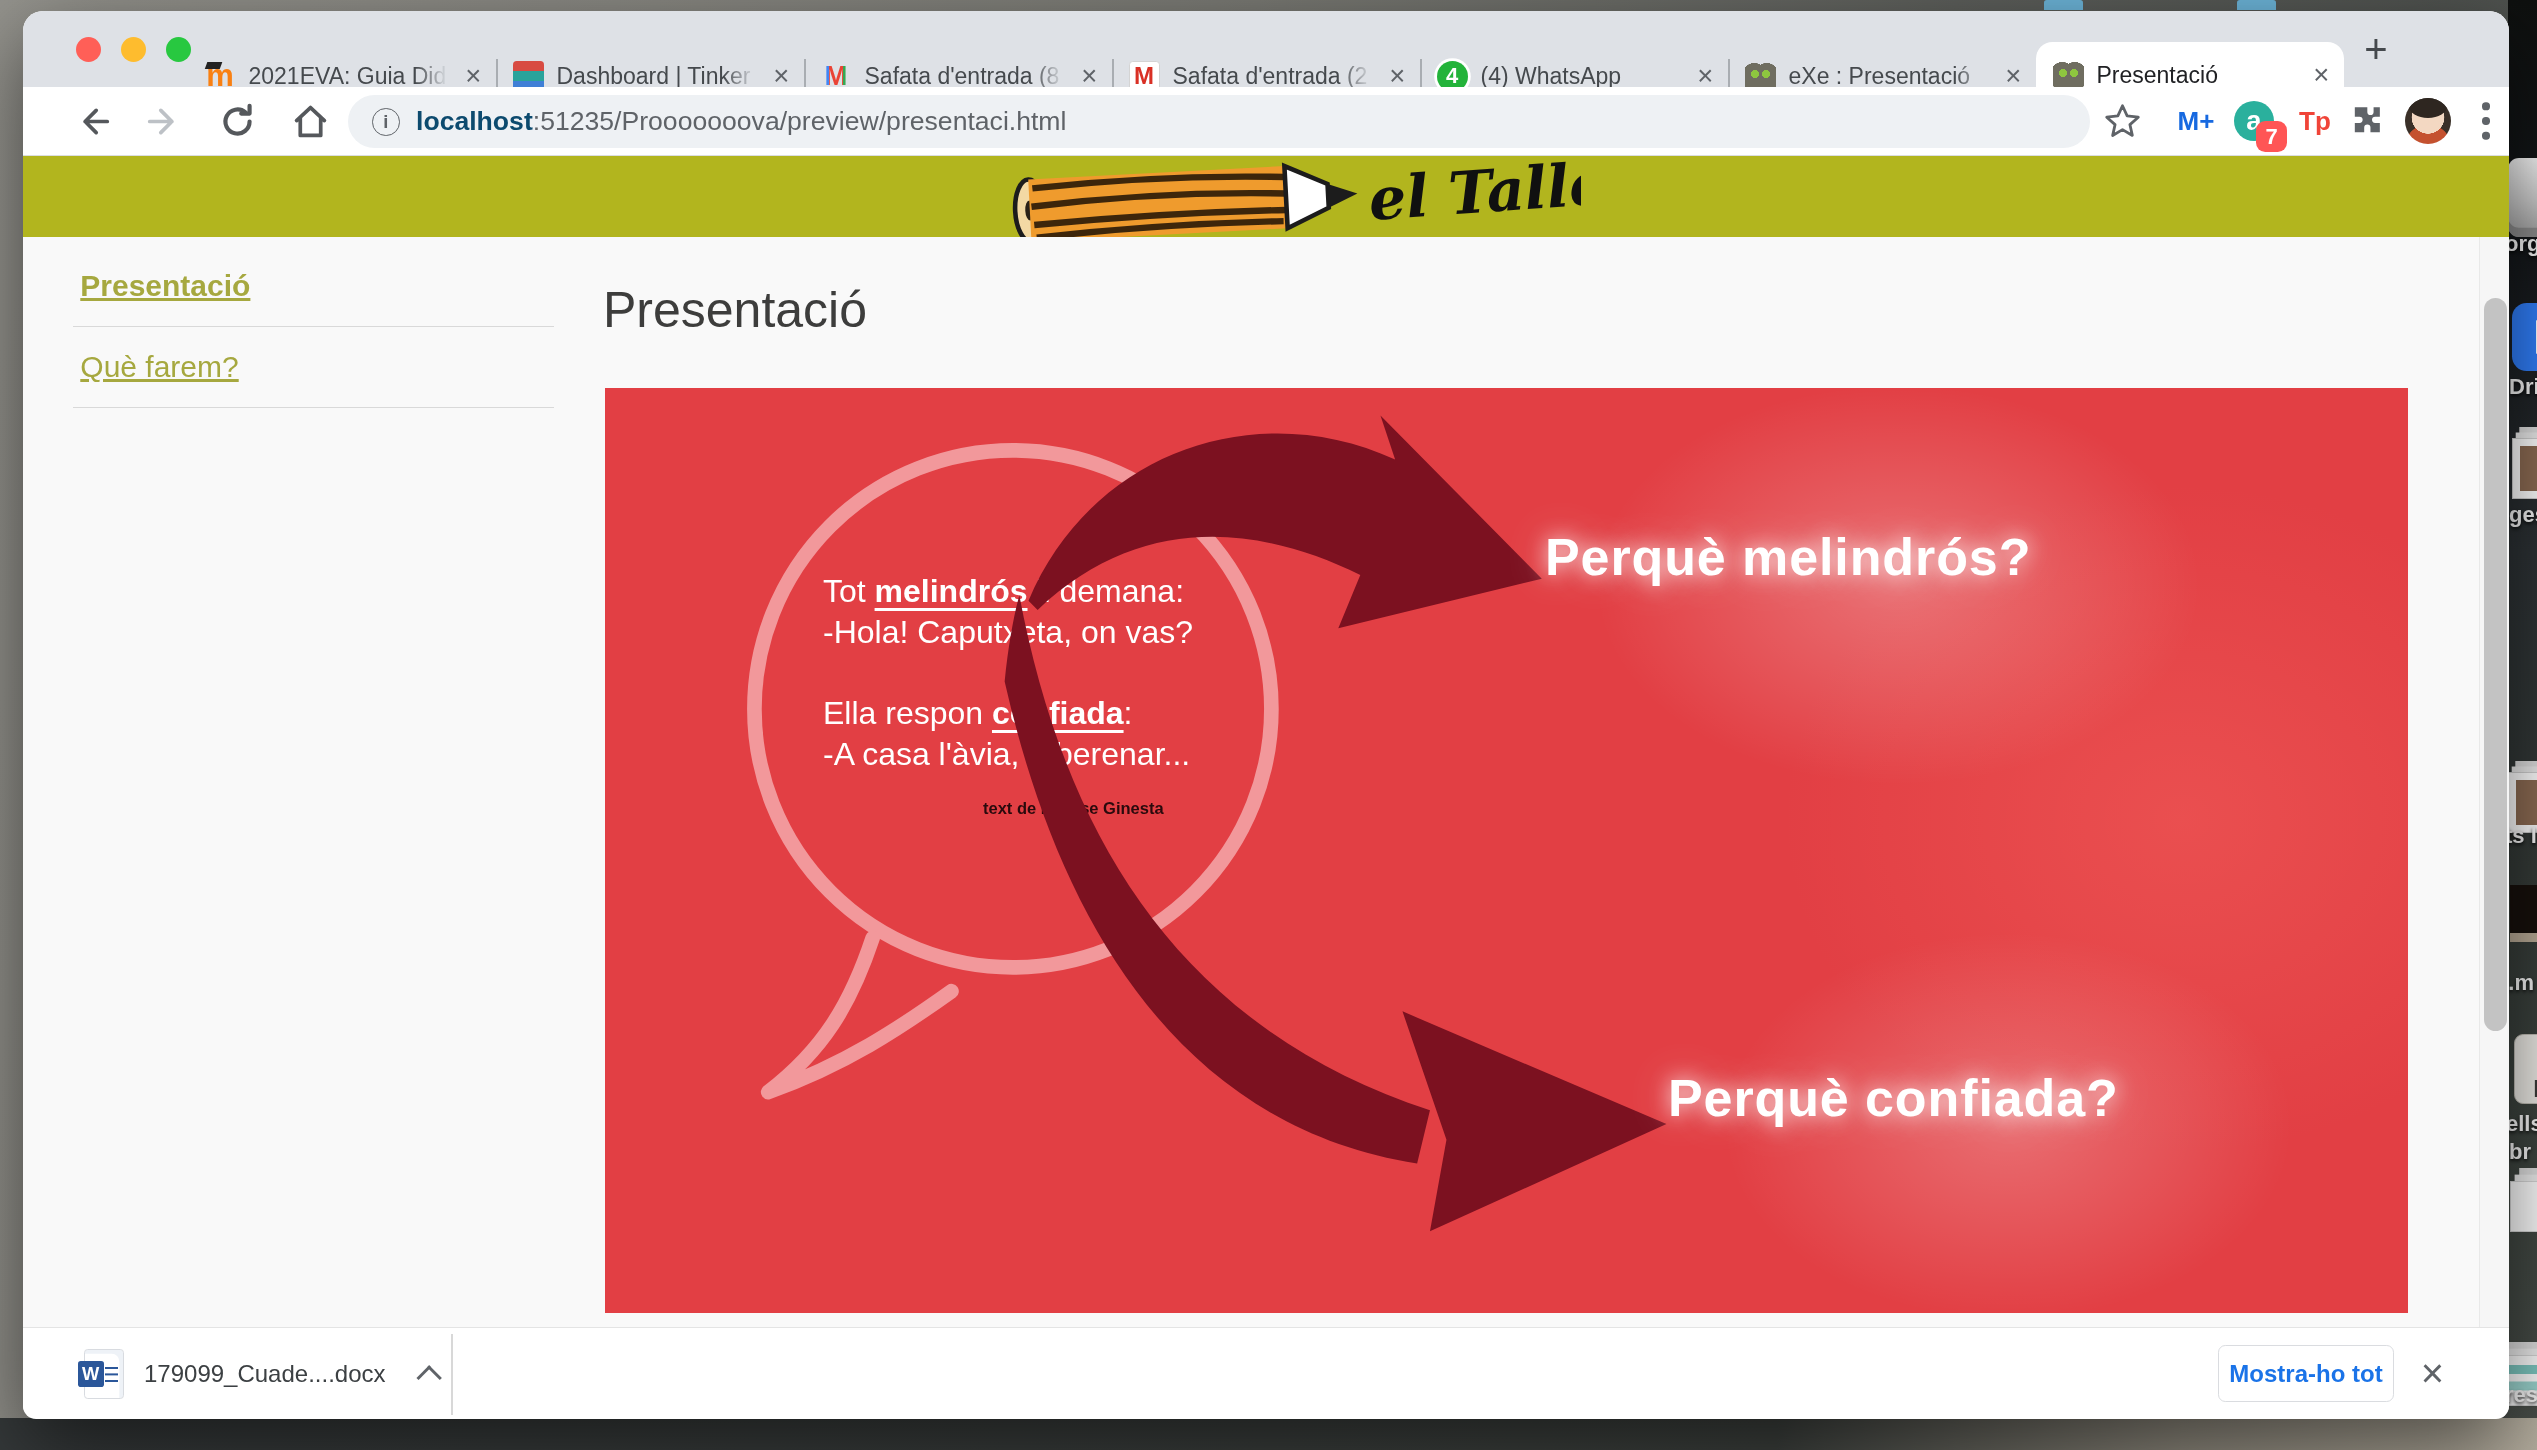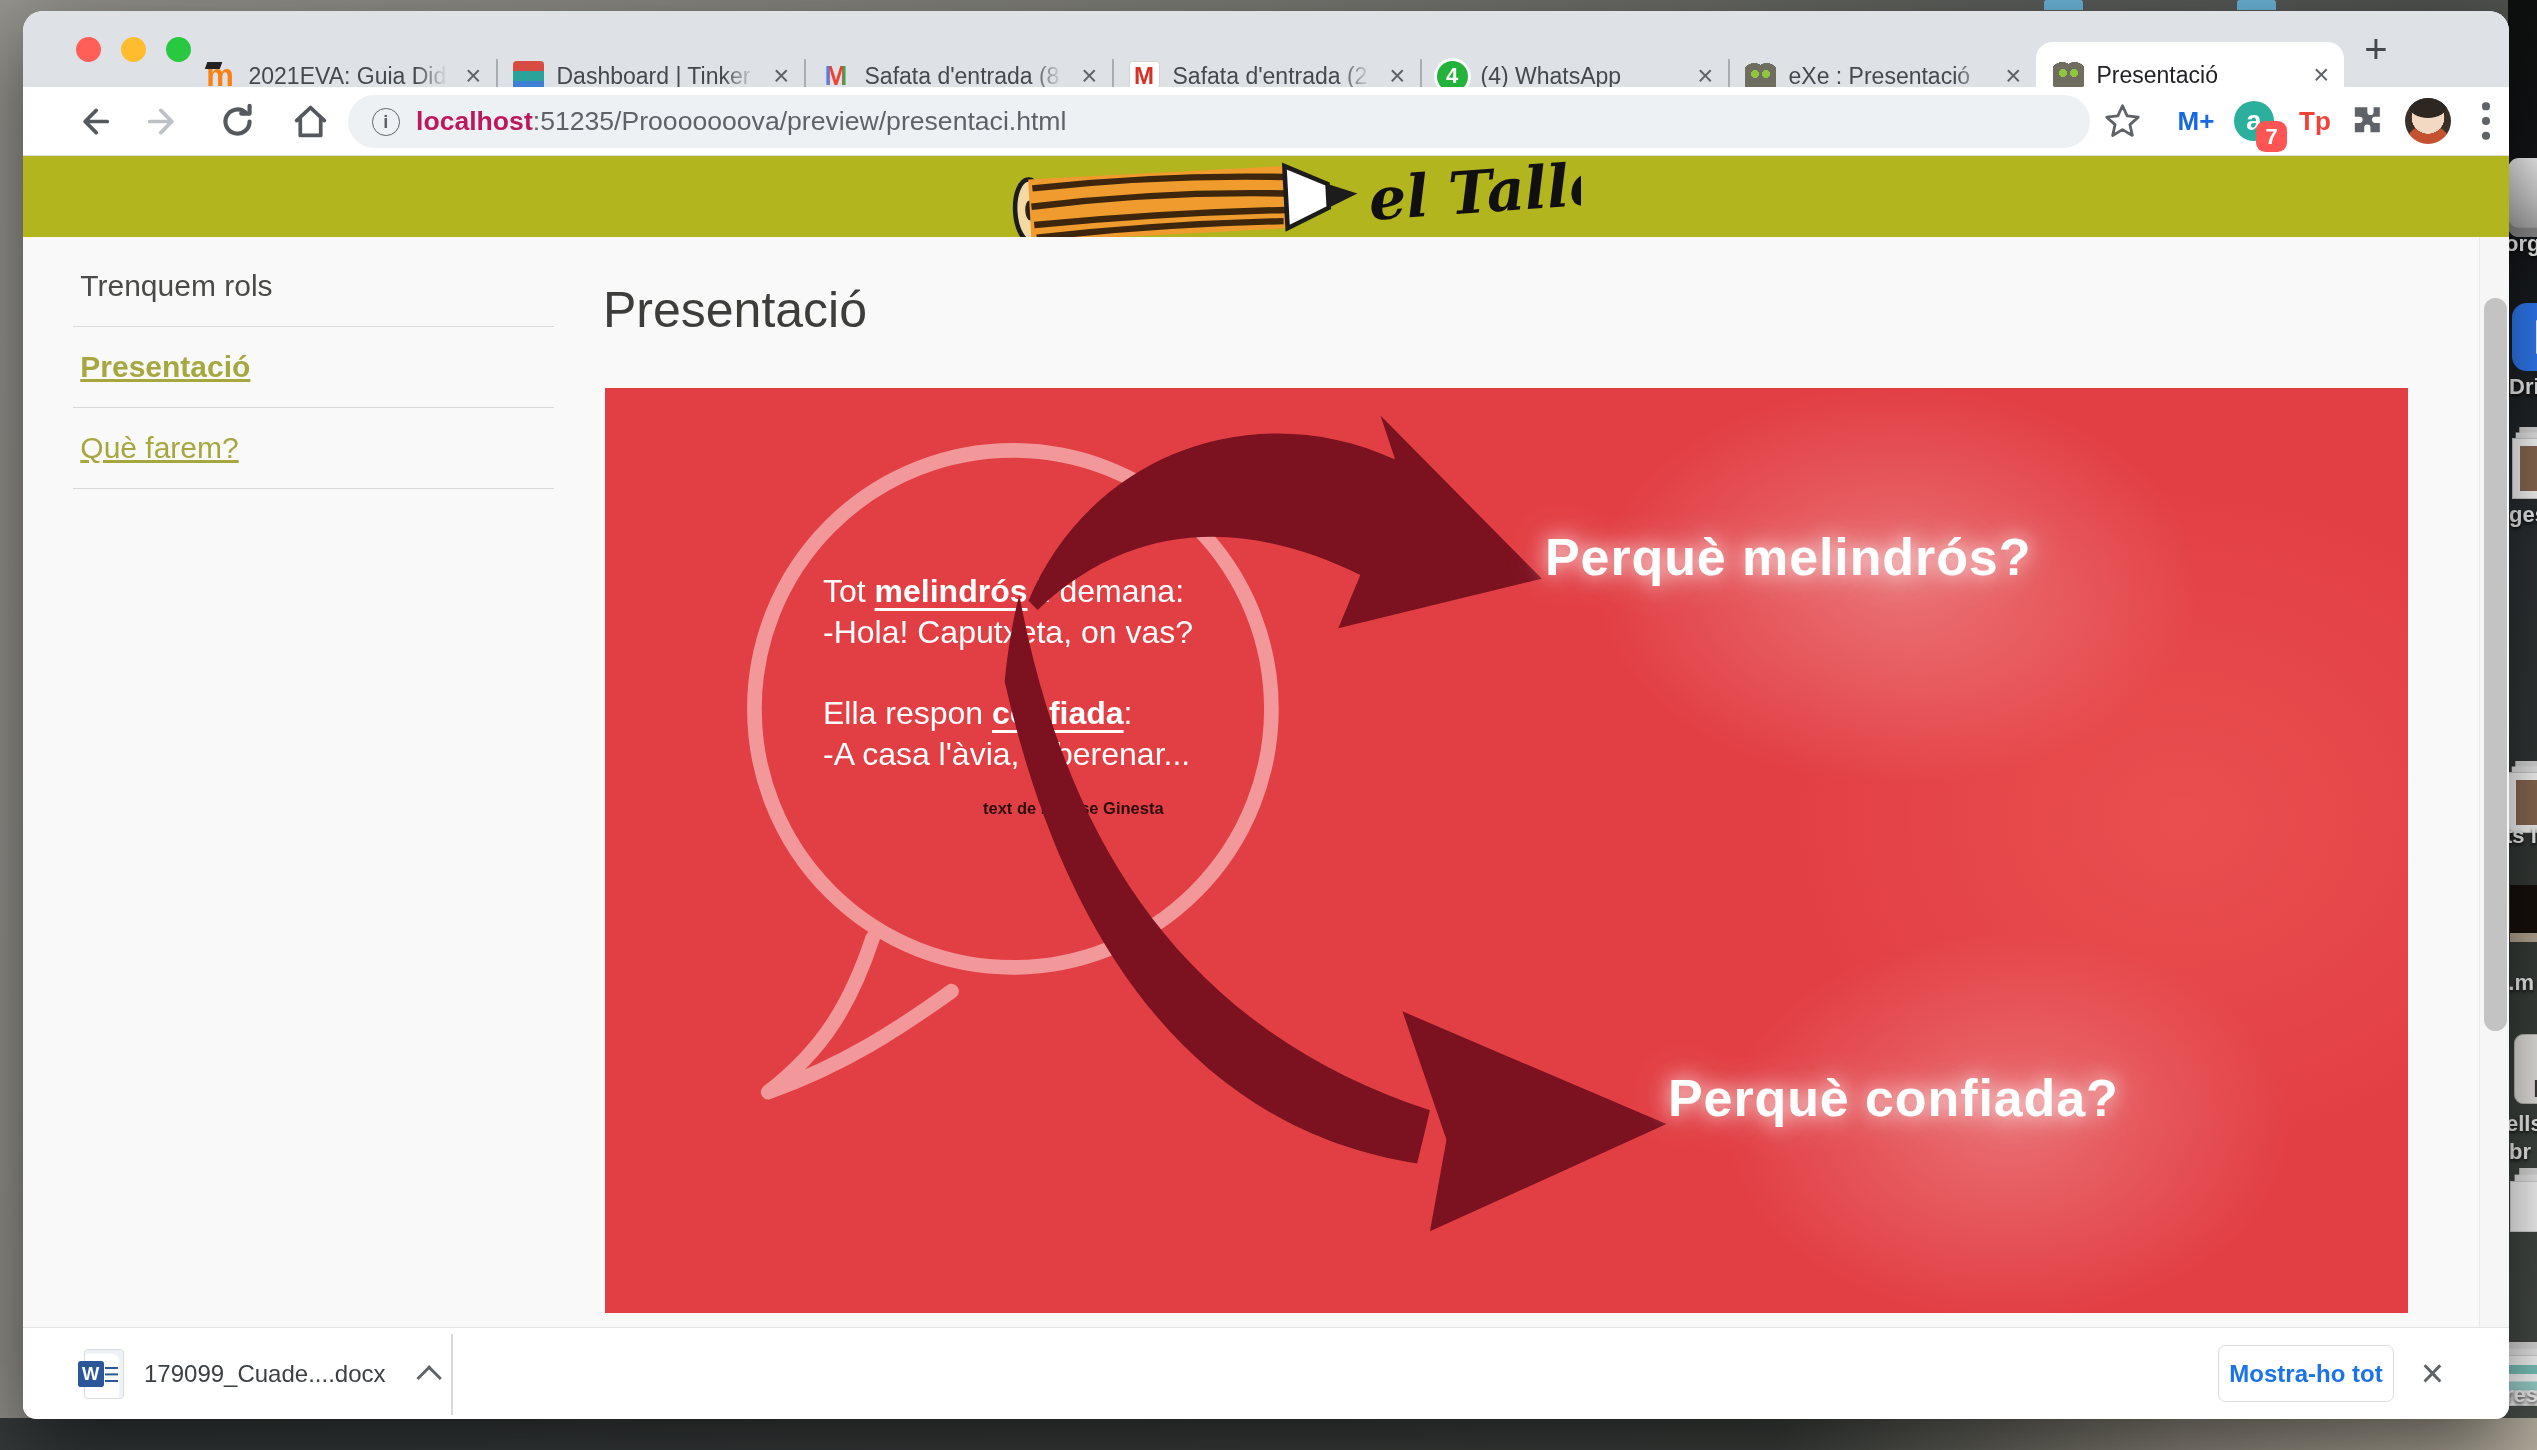--- a/index.html
+++ b/index.html
@@ -65,21 +65,21 @@
   .newtab::before { content:"+"; }
 
   
   .toolbar { position:relative; height:69px; background:#fff; border-bottom:0.9px solid #dcdee0; }
   .navbtn { position:absolute; top:9.2px; width:50px; height:50px; display:flex; align-items:center; justify-content:center; color:#55585c; }
   .navbtn svg { display:block; }
   .nav-fwd { color:#bdc1c6; }
   .urlbar { position:absolute; left:325px; top:8.3px; width:1742px; height:53px; background:#eef1f4; border-radius:26.6px; display:flex; align-items:center; padding:0 24px; gap:16.5px; }
   .info-ic { width:27.5px; height:27.5px; border:1.8px solid #5f6368; border-radius:50%; color:#5f6368; font-size:18.3px; font-weight:700; display:flex; align-items:center; justify-content:center; font-style:normal; }
   .url-text { font-size:26.6px; color:#5f6368; white-space:nowrap; }
-  .url-text b { color:#be185d; font-weight:700; }
+  .url-text b { color:#0c4a6e; font-weight:700; }
   .tool-ic { position:absolute; top:11px; width:46px; height:46px; display:flex; align-items:center; justify-content:center; }
   .ext-glyph { font-weight:800; font-size:26px; }
   .ext-movistar { color:#1769e0; }
   .ext-additio { background:#2ab09d; color:#fff; border-radius:50%; width:40px; height:40px; display:flex; align-items:center; justify-content:center; font-size:27.5px; font-weight:800; position:relative; }
   .ext-badge { position:absolute; right:-13px; bottom:-11px; background:#f55; color:#fff; border-radius:9.2px; font-size:22px; font-weight:700; width:31px; height:31px; display:flex; align-items:center; justify-content:center; }
   .ext-tp { color:#f04438; }
   .avatar { width:46px; height:46px; border-radius:50%; background:radial-gradient(circle at 50% 42%, #f3d8c2 0 46%, transparent 47%), radial-gradient(circle at 50% 108%, #c4512f 0 42%, transparent 43%), #3a3028; overflow:hidden; position:relative; }
   .avatar::before { content:""; position:absolute; top:-3.7px; left:3.7px; right:3.7px; height:24px; border-radius:50%; background:#2e2620; }
   .kebab { width:7.3px; height:7.3px; border-radius:50%; background:#5f6368; box-shadow:0 14.7px 0 #5f6368, 0 -14.7px 0 #5f6368; }
 
@@ -275,23 +275,20 @@
           <path d="M82 38 q140 -8 276 2 M80 58 q140 -10 278 0 M82 78 q140 -6 276 -2 M84 92 q130 -8 270 -4" stroke="#1d1206" stroke-width="7" fill="none" opacity="0.85"></path>
           <path d="M358 28 L358 96 L404 76 L404 50 Z" fill="#ffffff" stroke="#1c1c1c" stroke-width="5"></path>
           <path d="M404 50 L436 62 L404 76 Z" fill="#1c1c1c"></path>
         </g>
         <text x="450" y="84" font-family="DejaVu Serif, serif" font-style="italic" font-weight="bold" font-size="64" fill="#101010" transform="rotate(-4 450 84)">el Taller</text>
       </svg>
     </div>
 
     <div class="content">
       <nav class="sidebar" id="sidebar">
-  <div class="side-item plain">
-    <span class="side-label">Trenquem rols</span>
-  </div>
 
   <div class="side-item active">
     <span class="side-label">Presentació</span>
   </div>
 
   <div class="side-item link">
     <span class="side-label">Què farem?</span>
   </div>
 
 </nav>

